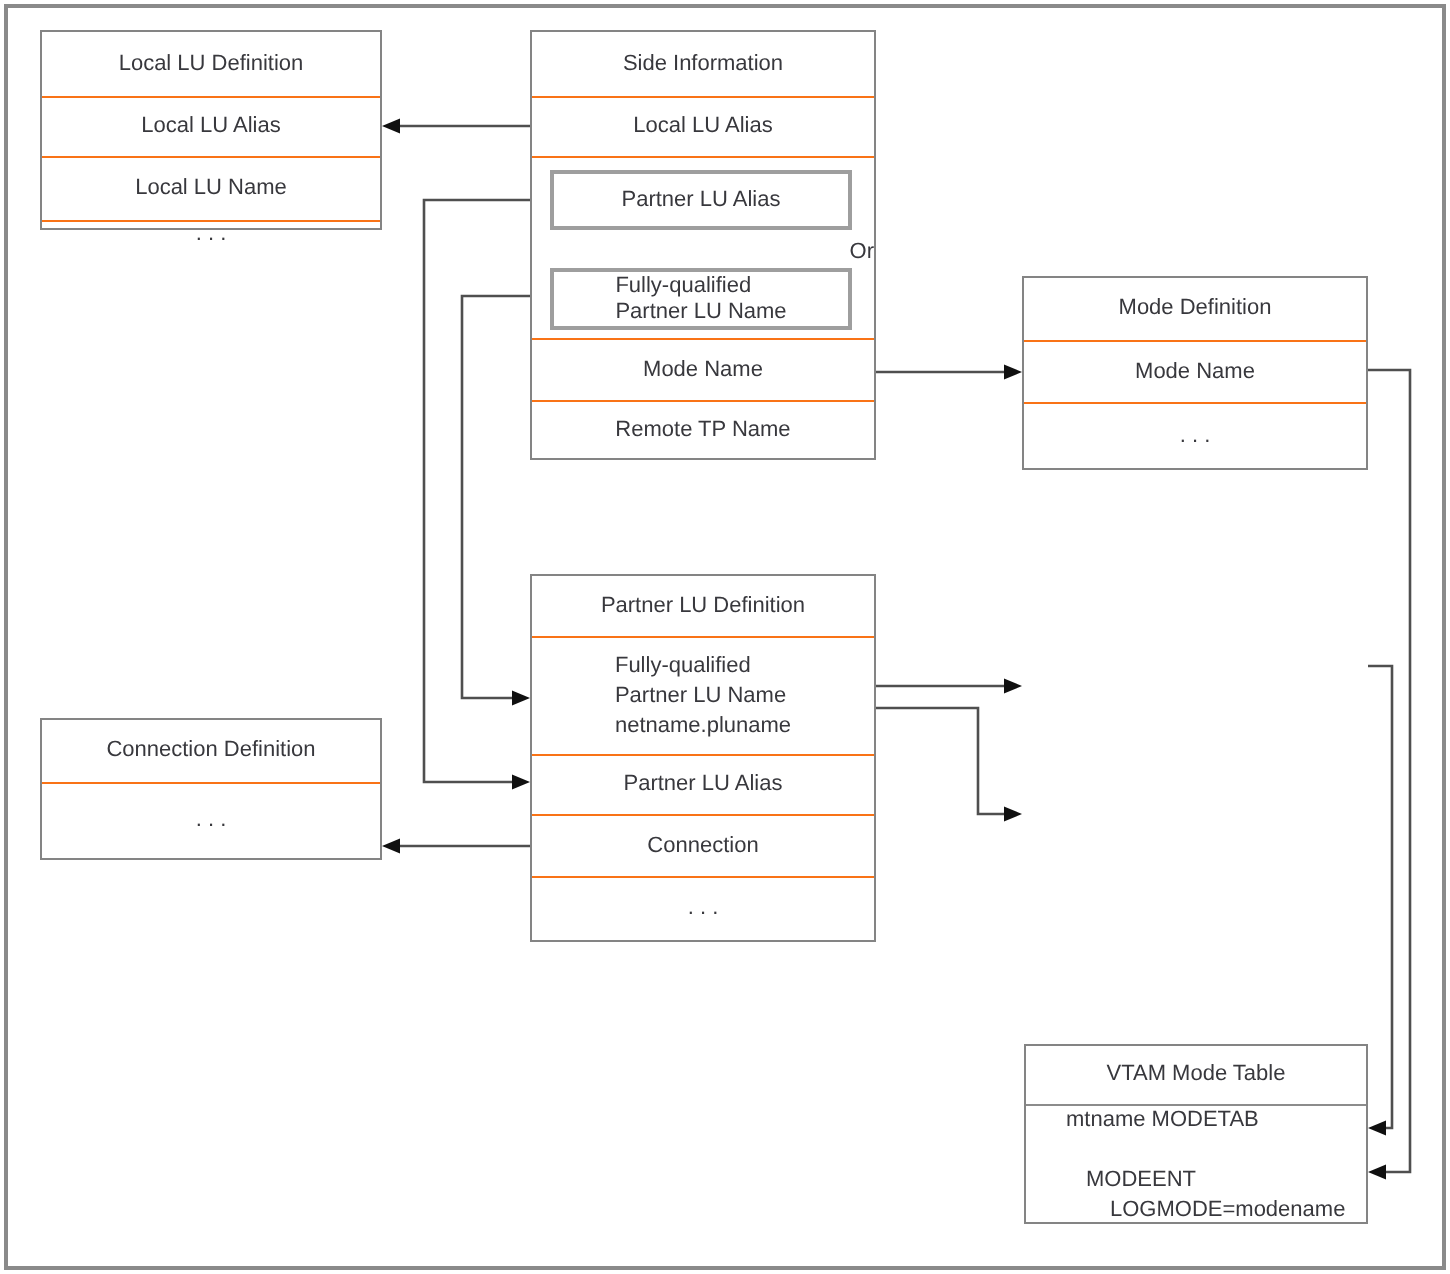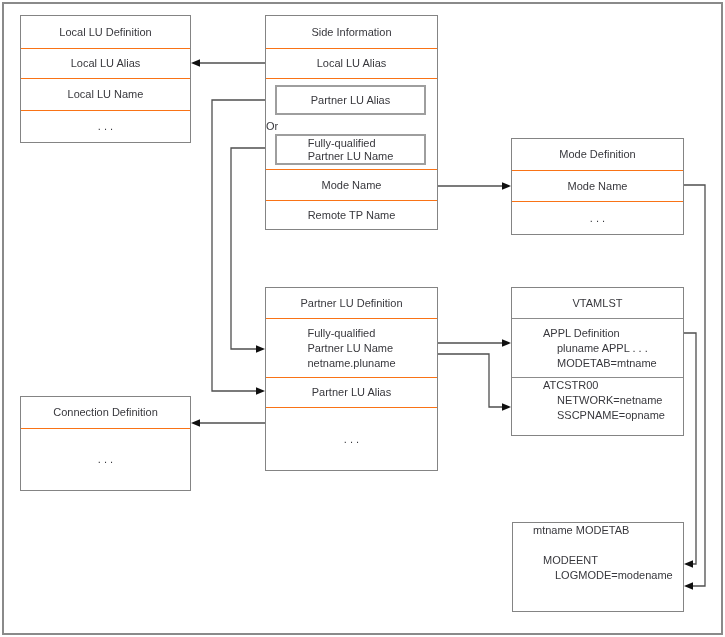--- a/index.html
+++ b/index.html
@@ -24,21 +24,21 @@
   }
   .cell + .cell{border-top:1px solid #f97316;}
   .grow{flex:1 1 auto;}
   .mid{position:relative;display:block;}
   .inner-box{
     position:absolute;background:#ffffff;border:2px solid #9e9e9e;
     display:flex;align-items:center;justify-content:center;
     text-align:center;box-sizing:border-box;line-height:12px;
   }
   .or-label{
-    position:absolute;left:0;width:100%;text-align:left;
+    position:absolute;left:0;width:100%;text-align:right;
   }
   .block{display:inline-block;text-align:left;line-height:15px;}
   .block2{display:inline-block;text-align:left;line-height:13px;}
   .code-cell{
     display:flex;flex-direction:column;justify-content:center;
     align-items:flex-start;text-align:left;box-sizing:border-box;
     line-height:15px;flex:0 0 auto;
   }
   .code-cell + .code-cell, .cell + .code-cell{border-top:1px solid #8c8c8c;}
   .ind1{margin-left:14px;}
@@ -68,21 +68,21 @@
       <polygon points="265,349 256,345.2 256,352.8"></polygon>
       <polygon points="511,186 502,182.2 502,189.8"></polygon>
       <polygon points="511,343 502,339.2 502,346.8"></polygon>
       <polygon points="511,407 502,403.2 502,410.8"></polygon>
       <polygon points="191,423 200,419.2 200,426.8"></polygon>
       <polygon points="684,586 693,582.2 693,589.8"></polygon>
       <polygon points="684,564 693,560.2 693,567.8"></polygon>
     </g>
   </svg>
 
-  <div class="box" style="left:20px;top:15px;width:171px;height:128px">
+  <div class="box" style="left:20px;top:15px;width:171px;height:100px">
     <div class="cell" style="height:32px">Local LU Definition</div>
     <div class="cell" style="height:30px">Local LU Alias</div>
     <div class="cell" style="height:32px">Local LU Name</div>
     <div class="cell grow">. . .</div>
   </div>
 
   <div class="box" style="left:265px;top:15px;width:173px;height:215px">
     <div class="cell" style="height:32px">Side Information</div>
     <div class="cell" style="height:30px">Local LU Alias</div>
     <div class="cell mid" style="height:91px">
@@ -108,43 +108,32 @@
   <div class="box" style="left:265px;top:287px;width:173px;height:184px">
     <div class="cell" style="height:30px">Partner LU Definition</div>
     <div class="cell" style="height:59px">
       <span class="block">
           <span style="display:block">Fully-qualified</span>
           <span style="display:block">Partner LU Name</span>
           <span style="display:block">netname.pluname</span>
         </span>
     </div>
     <div class="cell" style="height:30px">Partner LU Alias</div>
+    <div class="cell" style="height:31px">Connection</div>
     <div class="cell grow">. . .</div>
   </div>
 
-  <div class="box" style="left:511px;top:287px;width:173px;height:149px">
-    <div class="cell" style="height:30px">VTAMLST</div>
-    <div class="code-cell" style="height:59px;padding-left:31px">
-      <span>APPL Definition</span>
-      <span class="ind1">pluname APPL . . .</span>
-      <span class="ind1">MODETAB=mtname</span>
-    </div>
-    <div class="code-cell grow" style="padding-left:31px">
-      <span>ATCSTR00</span>
-      <span class="ind1">NETWORK=netname</span>
-      <span class="ind1">SSCPNAME=opname</span>
-    </div>
-  </div>
 
-  <div class="box" style="left:20px;top:396px;width:171px;height:95px">
+  <div class="box" style="left:20px;top:359px;width:171px;height:71px">
     <div class="cell" style="height:31px">Connection Definition</div>
     <div class="cell grow">. . .</div>
   </div>
 
   <div class="box" style="left:512px;top:522px;width:172px;height:90px">
+    <div class="cell" style="height:29px">VTAM Mode Table</div>
     <div class="code-cell grow" style="padding-left:20px">
       <span>mtname MODETAB</span>
       <span class="mt-ind1">MODEENT</span>
       <span class="mt-ind2">LOGMODE=modename</span>
     </div>
   </div>
 
   <div class="frame"></div>
 </div>
 

